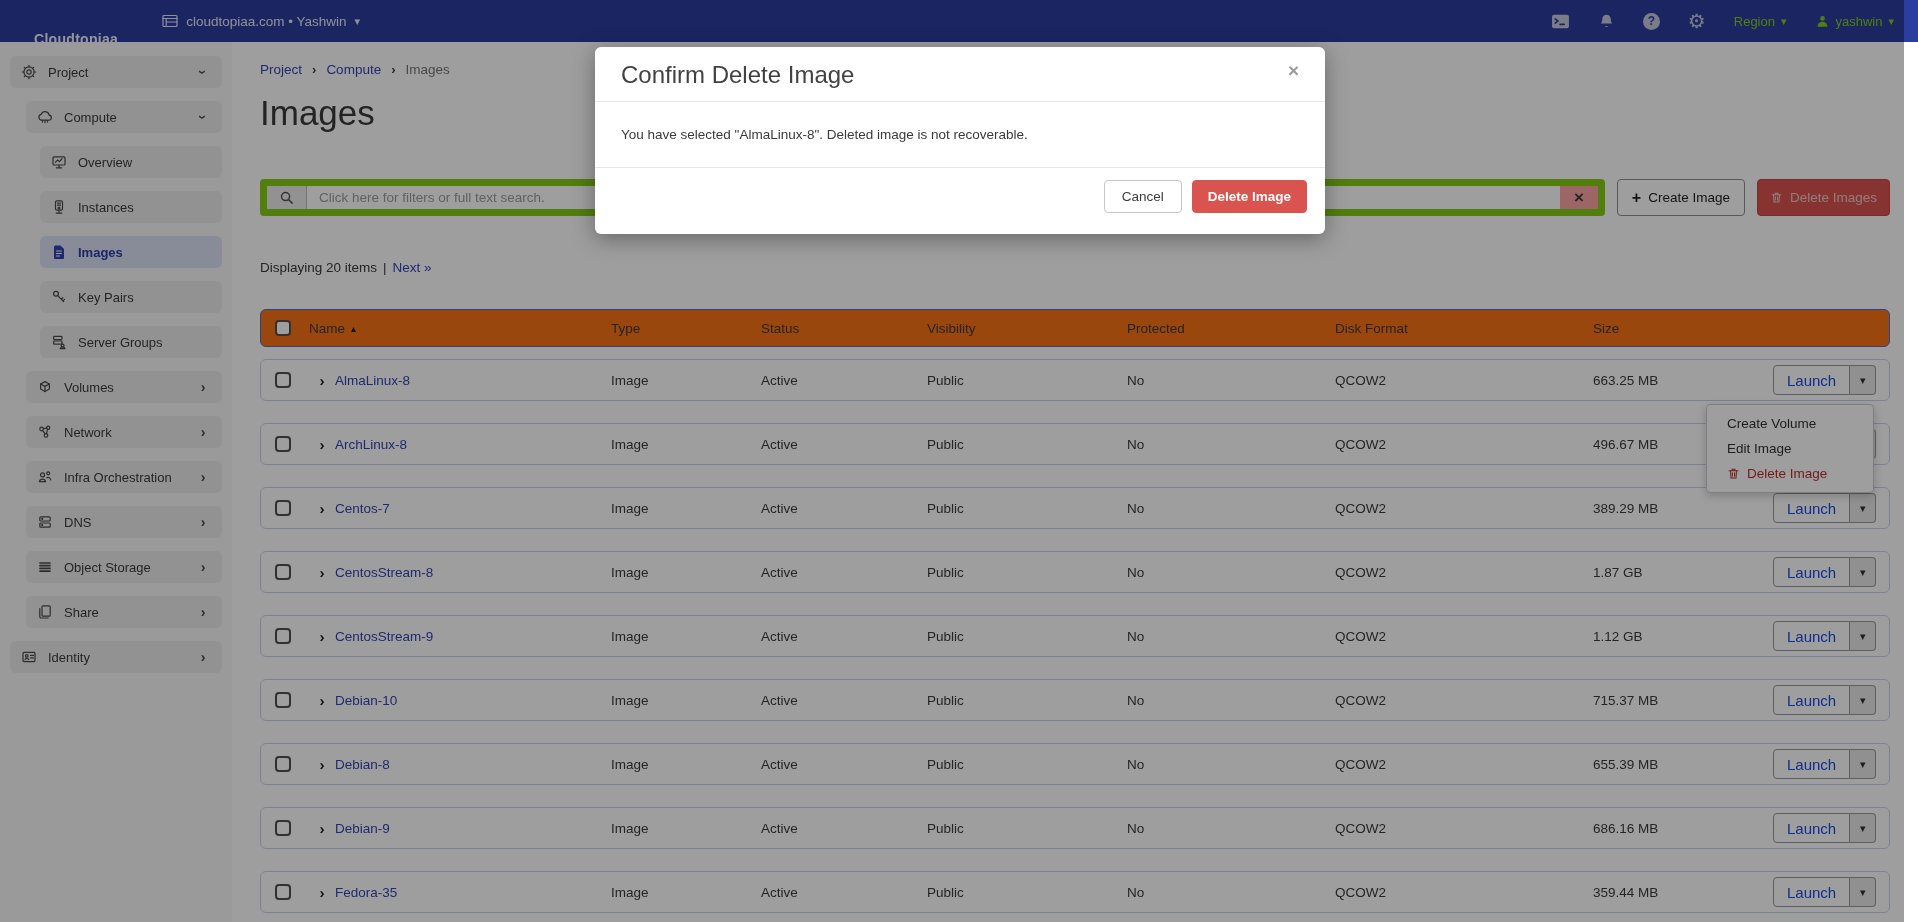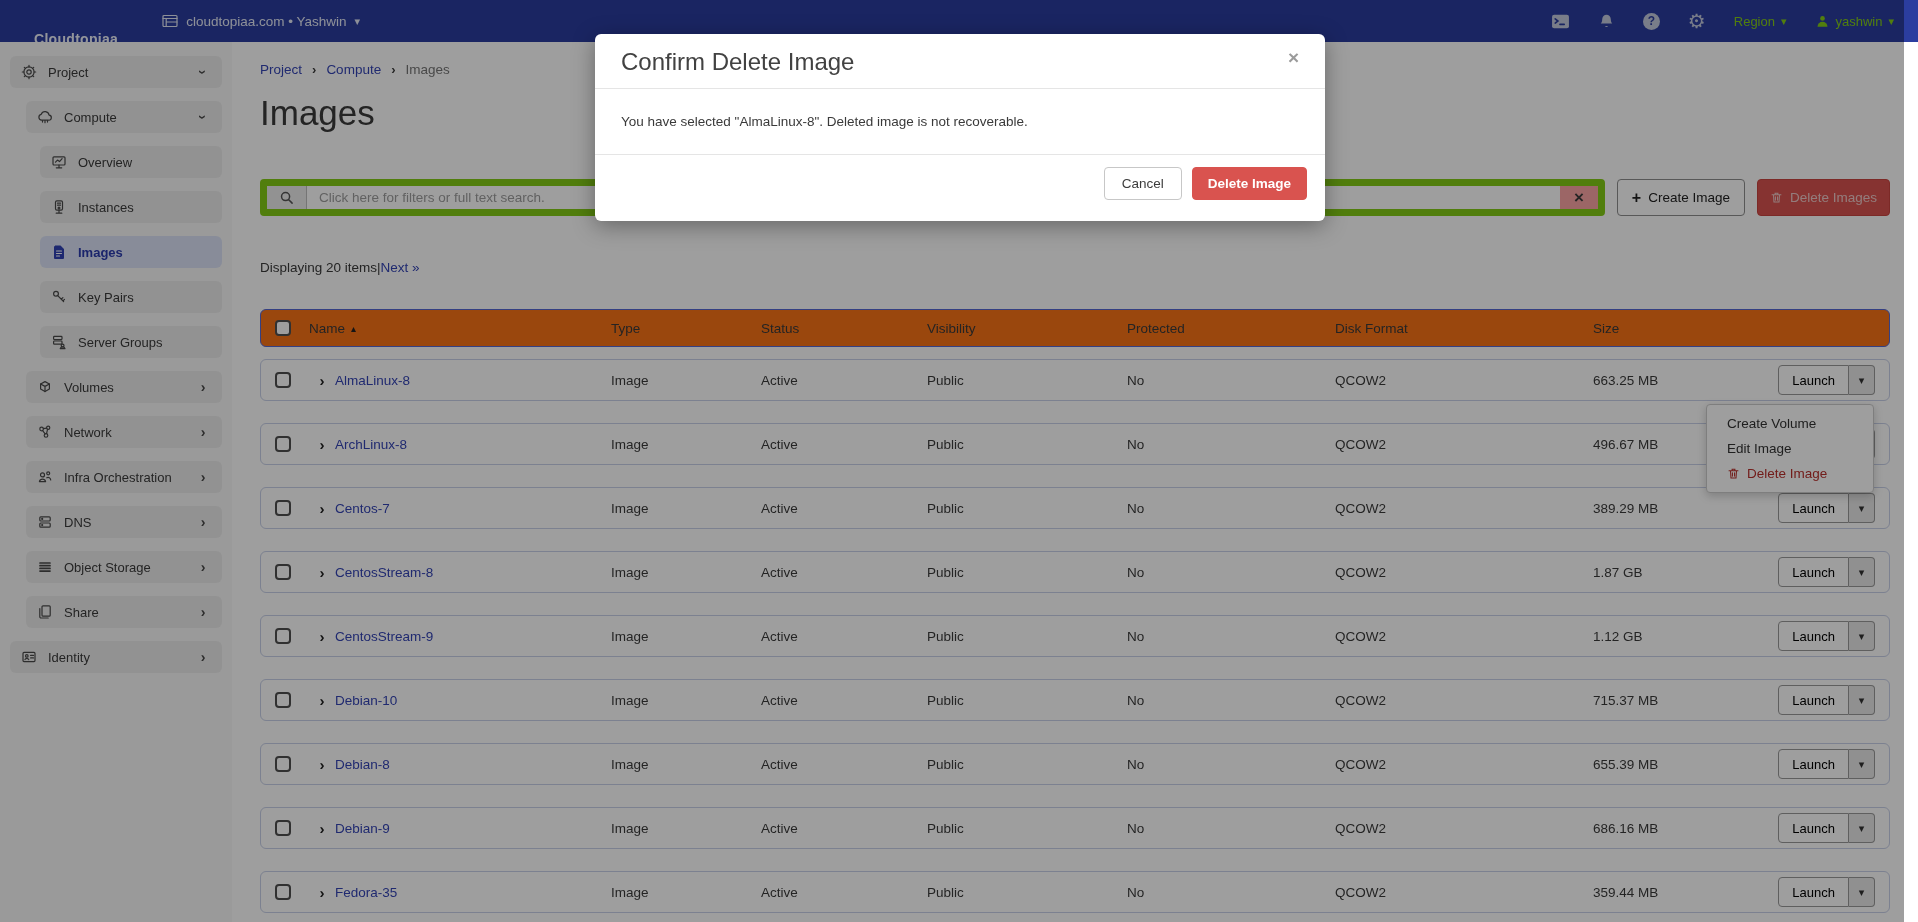--- a/index.html
+++ b/index.html
@@ -47,45 +47,45 @@
   .search-group { flex:1; display:flex; align-items:stretch; border:7px solid #84cc16; border-radius:4px; background:#fca5a5; overflow:hidden; }
   .search-addon { width:40px; background:#ececec; border-right:1px solid #bdbdbd; display:flex; align-items:center; justify-content:center; color:#555; }
   .search-input { flex:1; border:none; outline:none; font-size:13.5px; padding:0 12px; color:#333; font-family:inherit; }
   .search-input::placeholder { color:#9d9d9d; }
   .clear-btn { border:none; background:none; font-size:17px; font-weight:bold; color:#3c3c3c; padding:0 14px; cursor:pointer; }
   .btn { display:flex; align-items:center; gap:7px; border-radius:4px; font-size:13.5px; cursor:pointer; font-family:inherit; }
   .btn-create { margin-left:12px; background:#fff; border:1px solid #8f8f8f; padding:0 14px; color:#222; }
   .plus { font-weight:bold; font-size:16px; }
   .btn-delete-images { margin-left:12px; background:#d9534f; border:1px solid #c9443f; padding:0 12px; color:#eec9c8; }
 
-  .pager { margin-top:44px; font-size:13.5px; color:#3a3a3a; display:flex; align-items:center; }
+  .pager { margin-top:44px; font-size:13.5px; color:#3a3a3a; display:flex; gap:6px; align-items:center; }
   .pager a { color:#3545b5; text-decoration:none; cursor:pointer; }
 
   
   .table { margin-top:34px; }
   .grid { display:grid; grid-template-columns:48px 26px 276px 150px 166px 200px 208px 258px 180px 1fr; align-items:center; }
   .thead { height:38px; border:1px solid #5568d4; border-radius:6px; font-size:13.5px; color:#3a3a3a; background:#f97316; margin-bottom:12px; }
   .th-name { grid-column:2/4; display:flex; gap:6px; align-items:center; }
   .sort { font-size:10px; color:#222; }
   .trow { height:42px; border:1px solid #c8d0e8; border-radius:6px; margin-bottom:22px; font-size:13.5px; color:#3b3b3b; background:#fff; }
   .cb { width:16px; height:16px; border:2px solid #4f4f4f; border-radius:4px; margin-left:14px; background:#fff; cursor:pointer; }
   .row-chev { font-weight:bold; color:#222; font-size:15px; cursor:pointer; }
   .name-link { color:#3545b5; text-decoration:none; cursor:pointer; }
   .action-cell { display:flex; justify-content:flex-end; padding-right:14px; }
-  .launch-btn { height:30px; padding:0 13px; background:#fff; border:1px solid #9a9a9a; border-radius:4px 0 0 4px; font-size:13px; color:#000000; cursor:pointer; font-family:inherit; }
+  .launch-btn { height:30px; padding:0 13px; background:#fff; border:1px solid #9a9a9a; border-radius:4px 0 0 4px; font-size:15px; color:#1d4ed8; cursor:pointer; font-family:inherit; }
   .caret-btn { height:30px; width:26px; background:#e9e9e9; border:1px solid #9a9a9a; border-left:none; border-radius:0 4px 4px 0; color:#333; cursor:pointer; display:flex; align-items:center; justify-content:center; }
 
   
   .backdrop { position:absolute; top:0; left:0; bottom:0; right:14px; background:rgba(0,0,0,0.38); z-index:8; }
   .dropdown { position:absolute; left:1706px; top:404px; width:168px; background:#fff; border:1px solid #ccc;
               border-radius:4px; box-shadow:0 3px 10px rgba(0,0,0,.2); padding:6px 0; z-index:5; }
   .dd-item { padding:5px 20px; font-size:13.5px; color:#333; display:flex; gap:7px; align-items:center; cursor:pointer; }
   .dd-item.danger { color:#b9302c; }
 
-  .modal { position:absolute; left:595px; top:34px; width:730px; background:#fff; border-radius:6px;
+  .modal { position:absolute; left:595px; top:47px; width:730px; background:#fff; border-radius:6px;
            box-shadow:0 5px 22px rgba(0,0,0,.35); z-index:10; }
   .modal-head { padding:14px 26px 12px 26px; display:flex; align-items:flex-start; }
   .modal-title { font-size:24px; color:#424242; font-weight:400; }
   .modal-close { margin-left:auto; color:#9b9b9b; font-size:19px; font-weight:bold; cursor:pointer; line-height:1; }
   .modal-body { border-top:1px solid #e5e5e5; border-bottom:1px solid #e5e5e5; padding:25px 26px; font-size:13.5px; color:#3a3a3a; }
   .modal-foot { padding:12px 18px 21px 18px; display:flex; justify-content:flex-end; gap:10px; }
   .btn-cancel { background:#fff; border:1px solid #c7c7c7; border-radius:4px; padding:8px 17px; font-size:13.5px; color:#3c3c3c; cursor:pointer; font-family:inherit; }
   .btn-confirm { background:#d9534f; border:1px solid #d9534f; border-radius:4px; padding:8px 15px; font-size:13.5px; color:#fff; font-weight:bold; cursor:pointer; font-family:inherit; }
 
   .icon { display:inline-flex; align-items:center; justify-content:center; }

